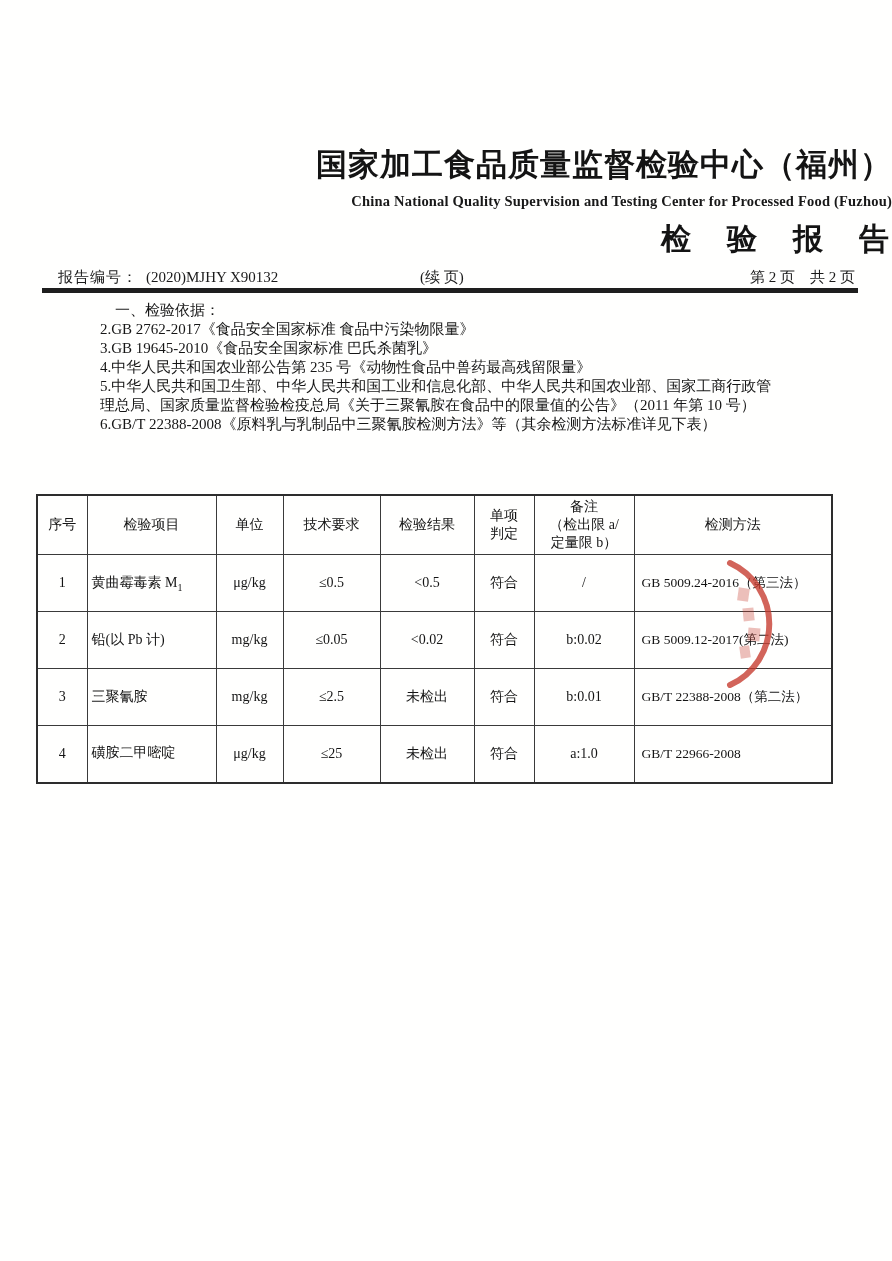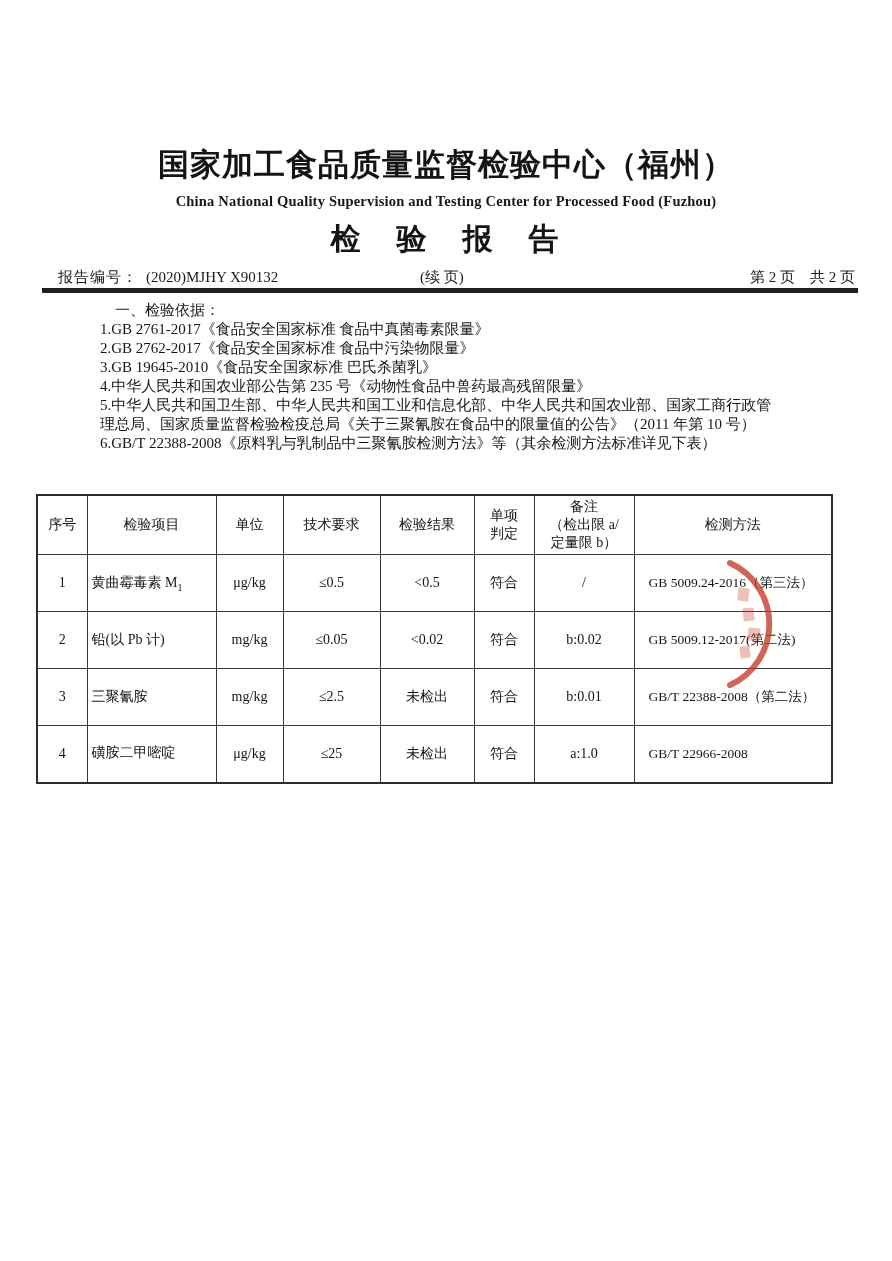--- a/index.html
+++ b/index.html
@@ -14,21 +14,21 @@
     overflow: hidden;
     color: #1c1c1c;
   }
 
   
   .header-block {
     position: absolute;
     top: 144px;
     left: 0;
     width: 100%;
-    text-align: center;
+    text-align: right;
   }
   .org-title-cn {
     font-size: 31px;
     font-weight: 700;
     letter-spacing: 1px;
     color: #141414;
   }
   .org-title-en {
     margin-top: 7px;
     font-size: 14.5px;
@@ -104,21 +104,21 @@
   }
   .report-table th, .report-table td {
     border: 1px solid #3a3a3a;
     padding: 2px 4px;
     font-weight: 400;
     vertical-align: middle;
   }
   .report-table thead th { height: 56px; line-height: 18px; }
   .report-table tbody td { height: 57px; }
   .report-table .col-item  { text-align: left; }
-  .report-table .col-method{ text-align: left; padding-left: 14px; font-size: 13.5px; }
+  .report-table .col-method{ text-align: left; padding-left: 7px; font-size: 13.5px; }
   .hdr-line { display: block; }
   sub.item-sub { font-size: 10px; }
 
   .footer-note {
     position: absolute;
     top: 786px;
     left: 36px;
     width: 795px;
     text-align: center;
     font-size: 15px;
@@ -154,21 +154,20 @@
       <span class="report-no-label">报告编号：</span><span class="report-no-value">(2020)MJHY X90132</span>
     </div>
     <div class="continuation-note">(续 页)</div>
     <div class="page-indicator">第 2 页　共 2 页</div>
   </div>
 
   <div class="header-rule"></div>
 
   <div class="basis-block">
     <div class="basis-heading">一、检验依据：</div>
-    <div class="basis-item">1.GB 2761-2017《食品安全国家标准 食品中真菌毒素限量》</div>
     <div class="basis-item">2.GB 2762-2017《食品安全国家标准 食品中污染物限量》</div>
     <div class="basis-item">3.GB 19645-2010《食品安全国家标准 巴氏杀菌乳》</div>
     <div class="basis-item">4.中华人民共和国农业部公告第 235 号《动物性食品中兽药最高残留限量》</div>
     <div class="basis-item">5.中华人民共和国卫生部、中华人民共和国工业和信息化部、中华人民共和国农业部、国家工商行政管理总局、国家质量监督检验检疫总局《关于三聚氰胺在食品中的限量值的公告》（2011 年第 10 号）</div>
     <div class="basis-item">6.GB/T 22388-2008《原料乳与乳制品中三聚氰胺检测方法》等（其余检测方法标准详见下表）</div>
   </div>
 
   <table class="report-table">
     <colgroup>
       <col style="width:50px">

